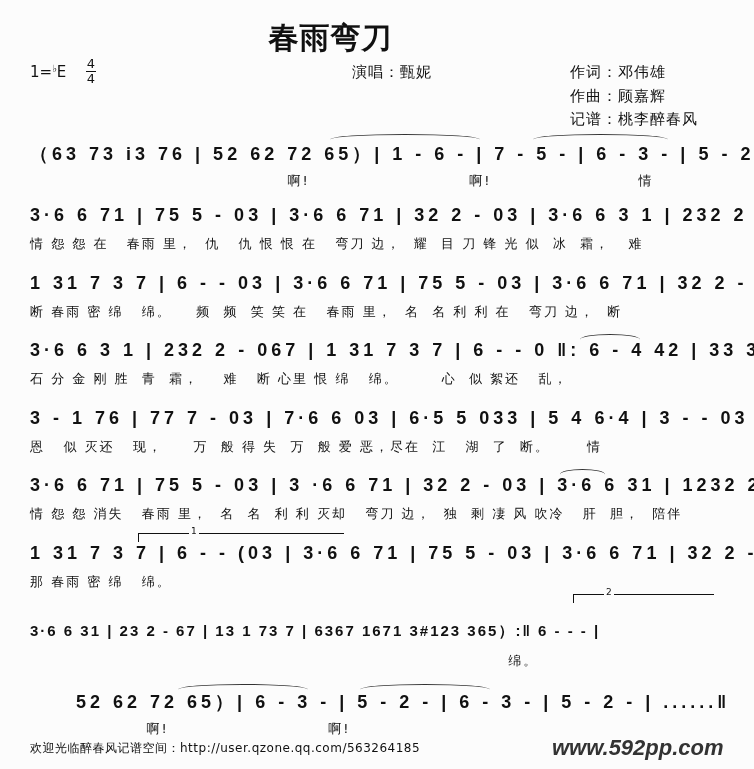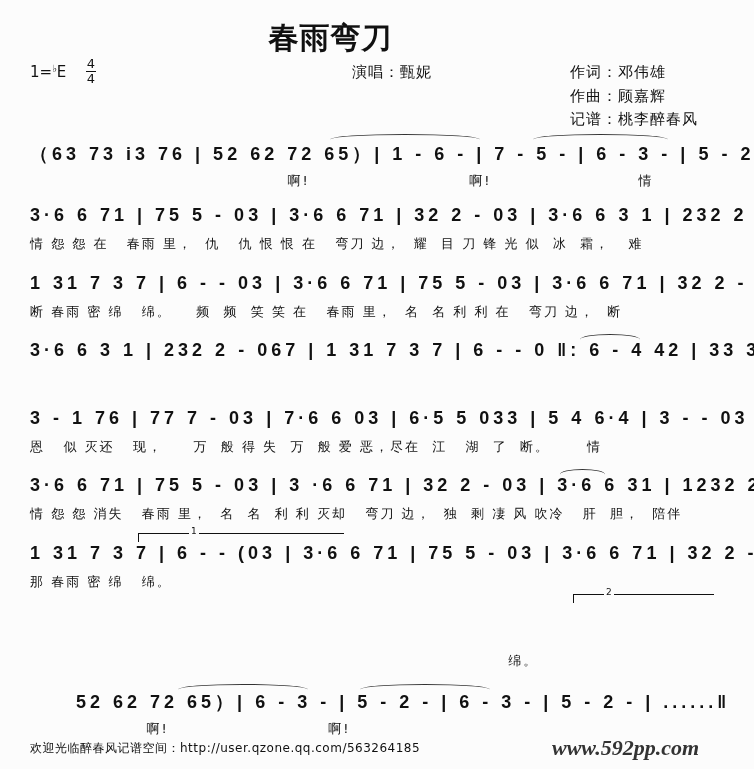--- a/index.html
+++ b/index.html
@@ -8,21 +8,21 @@
   .key { position:absolute; left:30px; top:63px; font-size:15px; }
   .key .flat { font-size:10px; vertical-align:top; }
   .frac { position:absolute; left:86px; top:58px; font-size:13px; text-align:center; line-height:12px; }
   .frac .line { border-top:1px solid #111; width:10px; margin:1px auto; }
   .meta { position:absolute; font-size:15px; letter-spacing:1px; }
   .row { position:absolute; left:0; width:754px; height:60px; }
   .notes { position:absolute; top:0; white-space:nowrap; font-family:"Liberation Sans", sans-serif; font-weight:bold; font-size:18px; letter-spacing:4px; }
   .lyr { position:absolute; top:30px; white-space:pre; font-size:13px; letter-spacing:2px; }
   .arc { position:absolute; height:10px; border-top:1px solid #333; border-radius:50% 50% 0 0; }
   .footer { position:absolute; left:30px; top:740px; font-size:12px; letter-spacing:0.5px; }
-  .brand { position:absolute; left:552px; top:735px; font-family:Liberation Serif, serif; font-weight:bold; font-style:italic; font-size:22px; color:#333; }
+  .brand { position:absolute; left:552px; top:735px; font-family:Liberation Sans, sans-serif; font-weight:bold; font-style:italic; font-size:22px; color:#333; }
   .volta { position:absolute; border-top:1px solid #111; border-left:1px solid #111; height:8px; font-size:9px; }
   .volta span { position:absolute; top:-8px; background:#fcfcfc; padding:0 2px; }
 </style>
 </head>
 <body>
 
 <div class="title">春雨弯刀</div>
 <div class="key"><span>1=</span><span class="flat">♭</span><span>E</span></div>
 <div class="frac">
     <div>4</div>
@@ -44,20 +44,21 @@
   <div class="notes" style="left:30px;">3·6 6 71 | 75 5 - 03 | 3·6 6 71 | 32 2 - 03 | 3·6 6 3 1 | 232 2 - 067 |</div>
   <div class="lyr" style="left:30px;">情 怨 怨 在   春雨 里，  仇   仇 恨 恨 在   弯刀 边，  耀  目 刀 锋 光 似  冰  霜，   难</div>
 </div>
 <div class="row" style="top:273px;">
   <div class="notes" style="left:30px;">1 31 7 3 7 | 6 - - 03 | 3·6 6 71 | 75 5 - 03 | 3·6 6 71 | 32 2 - 03 |</div>
   <div class="lyr" style="left:30px;">断 春雨 密 绵   绵。    频  频  笑 笑 在   春雨 里，  名  名 利 利 在   弯刀 边，  断</div>
 </div>
 <div class="row" style="top:340px;">
   <div class="arc" style="left:580px;top:-6px;width:60px;"></div>
   <div class="notes" style="left:30px;">3·6 6 3 1 | 232 2 - 067 | 1 31 7 3 7 | 6 - - 0 ‖: 6 - 4 42 | 33 3 - 0 |</div>
+  <div class="lyr" style="left:30px;">石 分 金 刚 胜  青  霜，    难   断 心里 恨 绵   绵。       心  似 絮还   乱，</div>
 </div>
 <div class="row" style="top:408px;">
   <div class="notes" style="left:30px;">3 - 1 76 | 77 7 - 03 | 7·6 6 03 | 6·5 5 033 | 5 4 6·4 | 3 - - 03 |</div>
   <div class="lyr" style="left:30px;">恩   似 灭还   现，     万  般 得 失  万  般 爱 恶，尽在  江   湖  了  断。      情</div>
 </div>
 <div class="row" style="top:475px;">
   <div class="arc" style="left:560px;top:-6px;width:45px;"></div>
   <div class="notes" style="left:30px;">3·6 6 71 | 75 5 - 03 | 3 ·6 6 71 | 32 2 - 03 | 3·6 6 31 | 1232 2 - 067 |</div>
   <div class="lyr" style="left:30px;">情 怨 怨 消失   春雨 里，  名  名  利 利 灭却   弯刀 边，  独  剩 凄 风 吹冷   肝  胆，  陪伴</div>
 </div>
@@ -65,20 +66,21 @@
   <div class="volta" style="left:138px;top:-10px;width:205px;">
       <span style="left:50px;">1</span>
     </div>
   <div class="notes" style="left:30px;">1 31 7 3 7 | 6 - - (03 | 3·6 6 71 | 75 5 - 03 | 3·6 6 71 | 32 2 - - |</div>
   <div class="lyr" style="left:30px;">那 春雨 密 绵   绵。</div>
 </div>
 <div class="row" style="top:622px;">
   <div class="volta" style="left:573px;top:-28px;width:140px;">
       <span style="left:30px;">2</span>
     </div>
+  <div class="notes" style="left:30px;font-size:15px;letter-spacing:2px;">3·6 6 31 | 23 2 - 67 | 13 1 73 7 | 6367 1671 3#123 365）:‖ 6 - - - |</div>
   <div class="lyr" style="left:30px;">                                                                              绵。</div>
 </div>
 <div class="row" style="top:690px;">
   <div class="arc" style="left:178px;top:-6px;width:130px;"></div>
   <div class="arc" style="left:360px;top:-6px;width:130px;"></div>
   <div class="notes" style="left:30px;margin-left:46px;">52 62 72 65）| 6 - 3 - | 5 - 2 - | 6 - 3 - | 5 - 2 - | ......‖</div>
   <div class="lyr" style="left:30px;">                   啊!                          啊!</div>
 </div>
 
 <div class="footer">欢迎光临醉春风记谱空间：http://user.qzone.qq.com/563264185</div>

